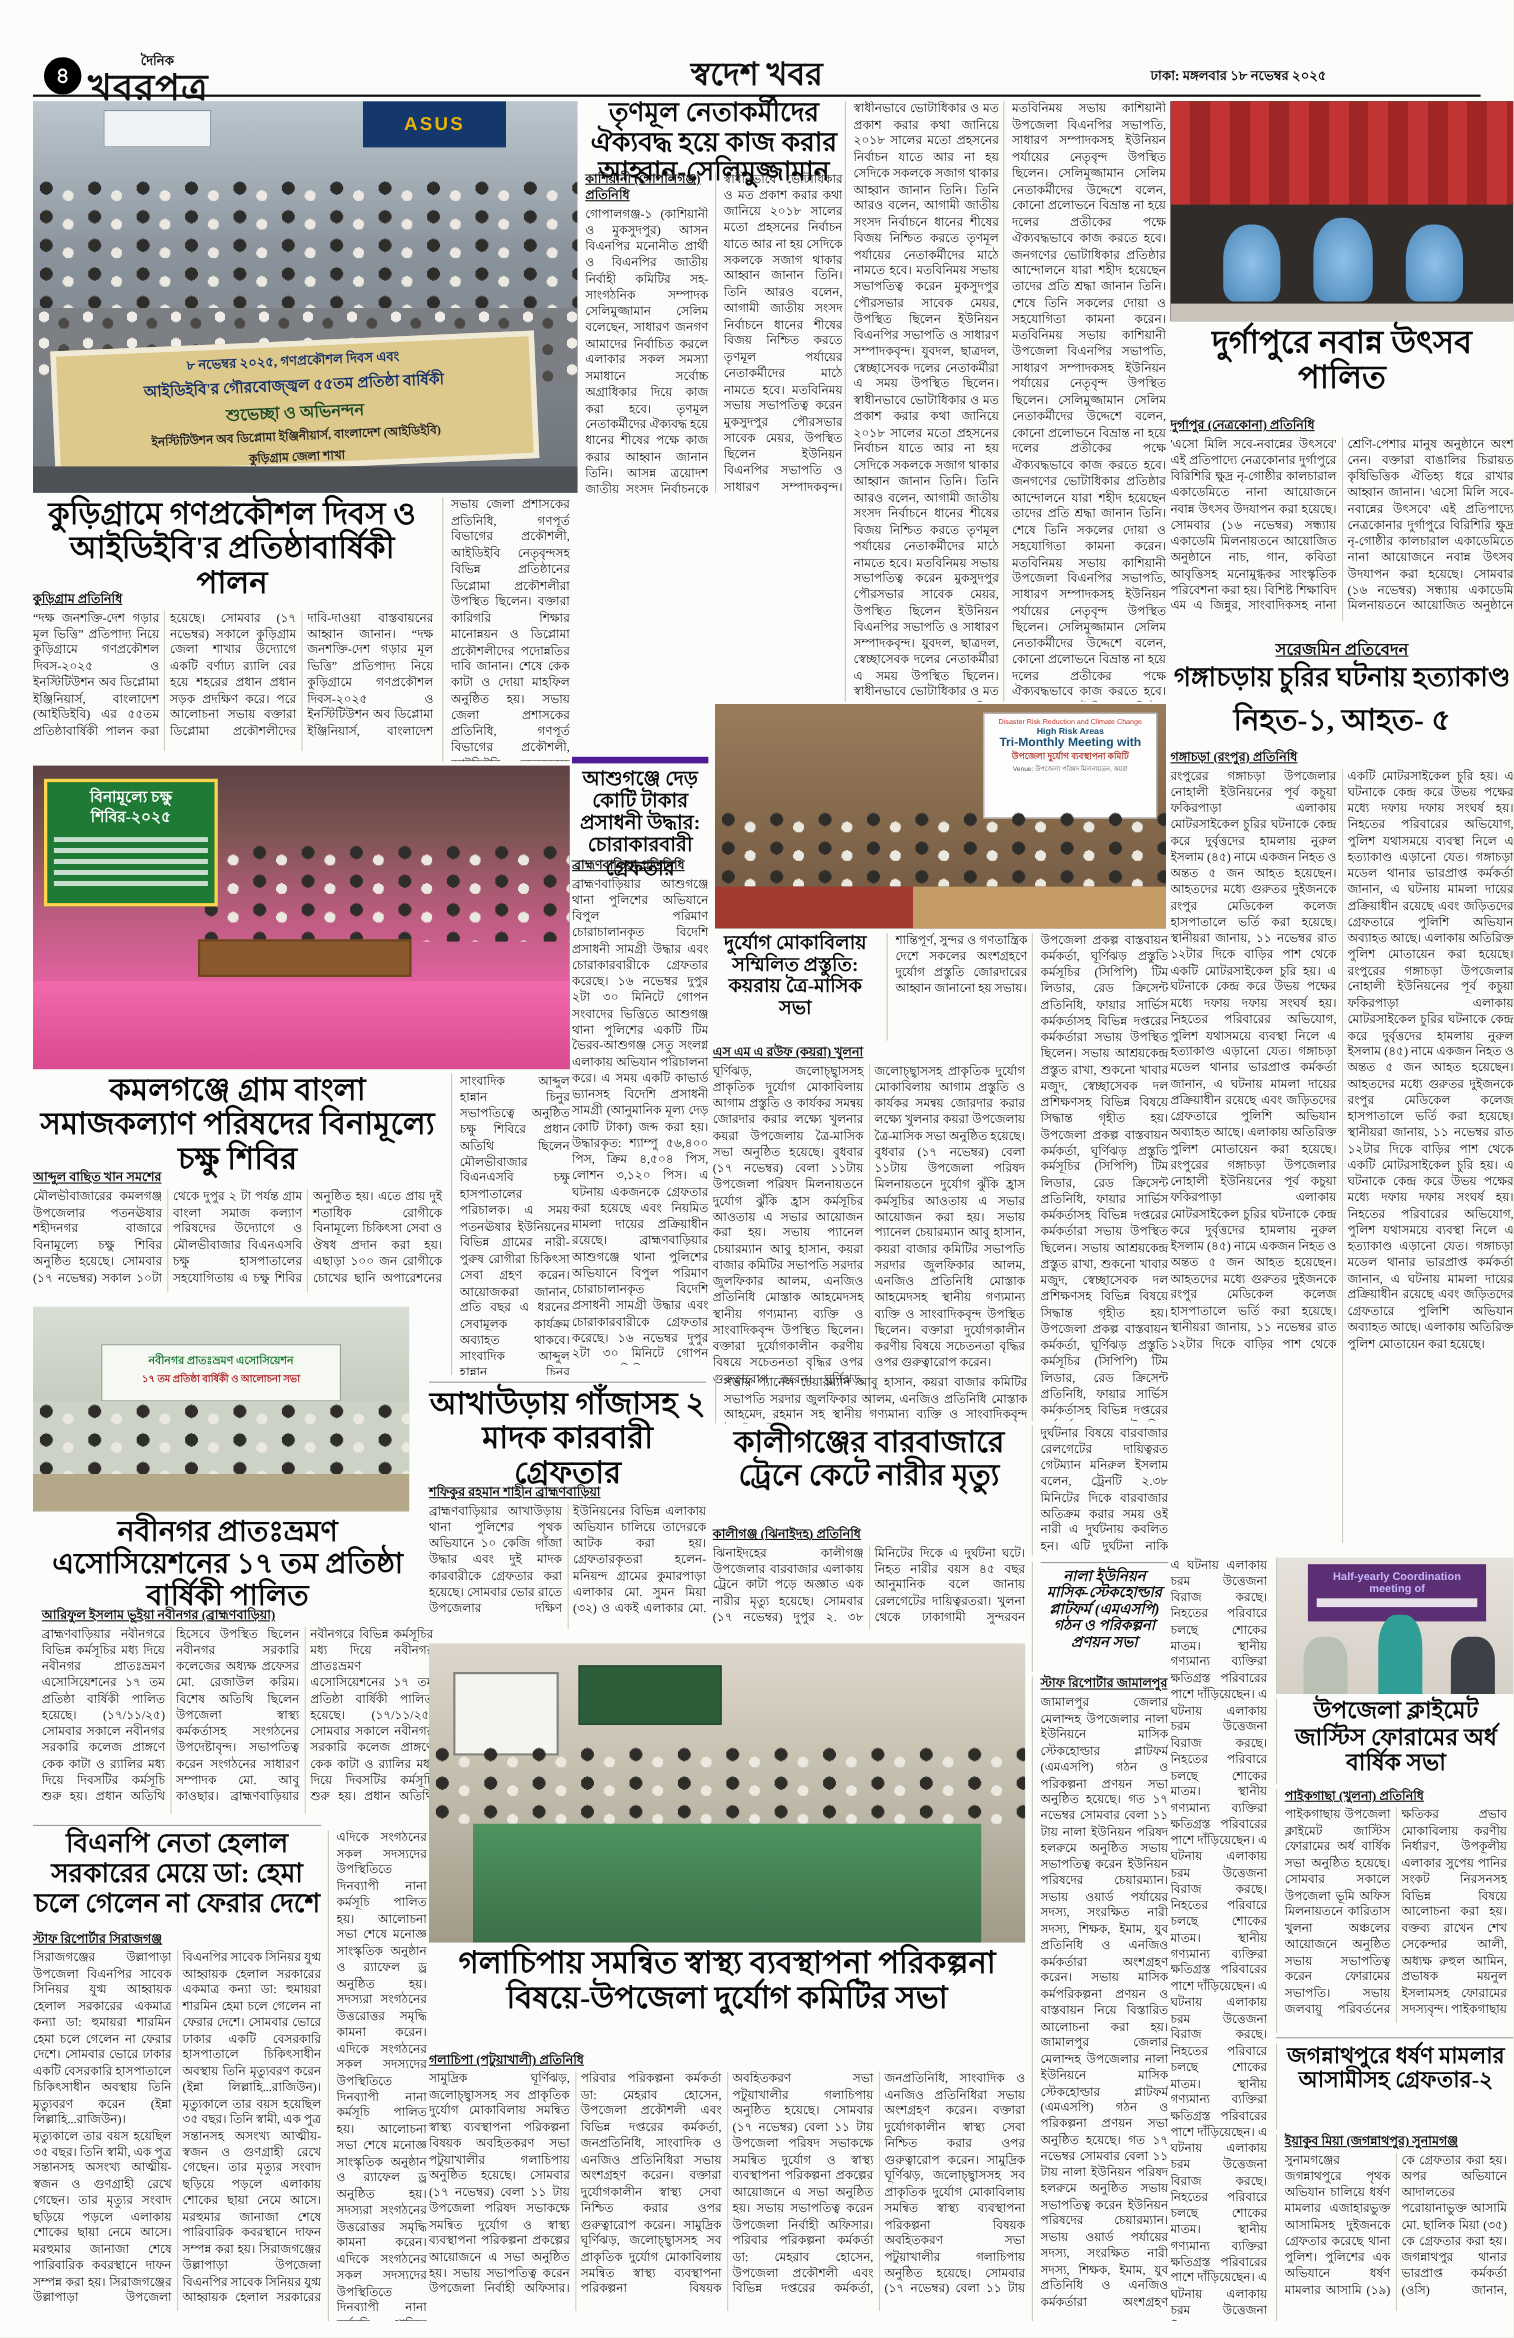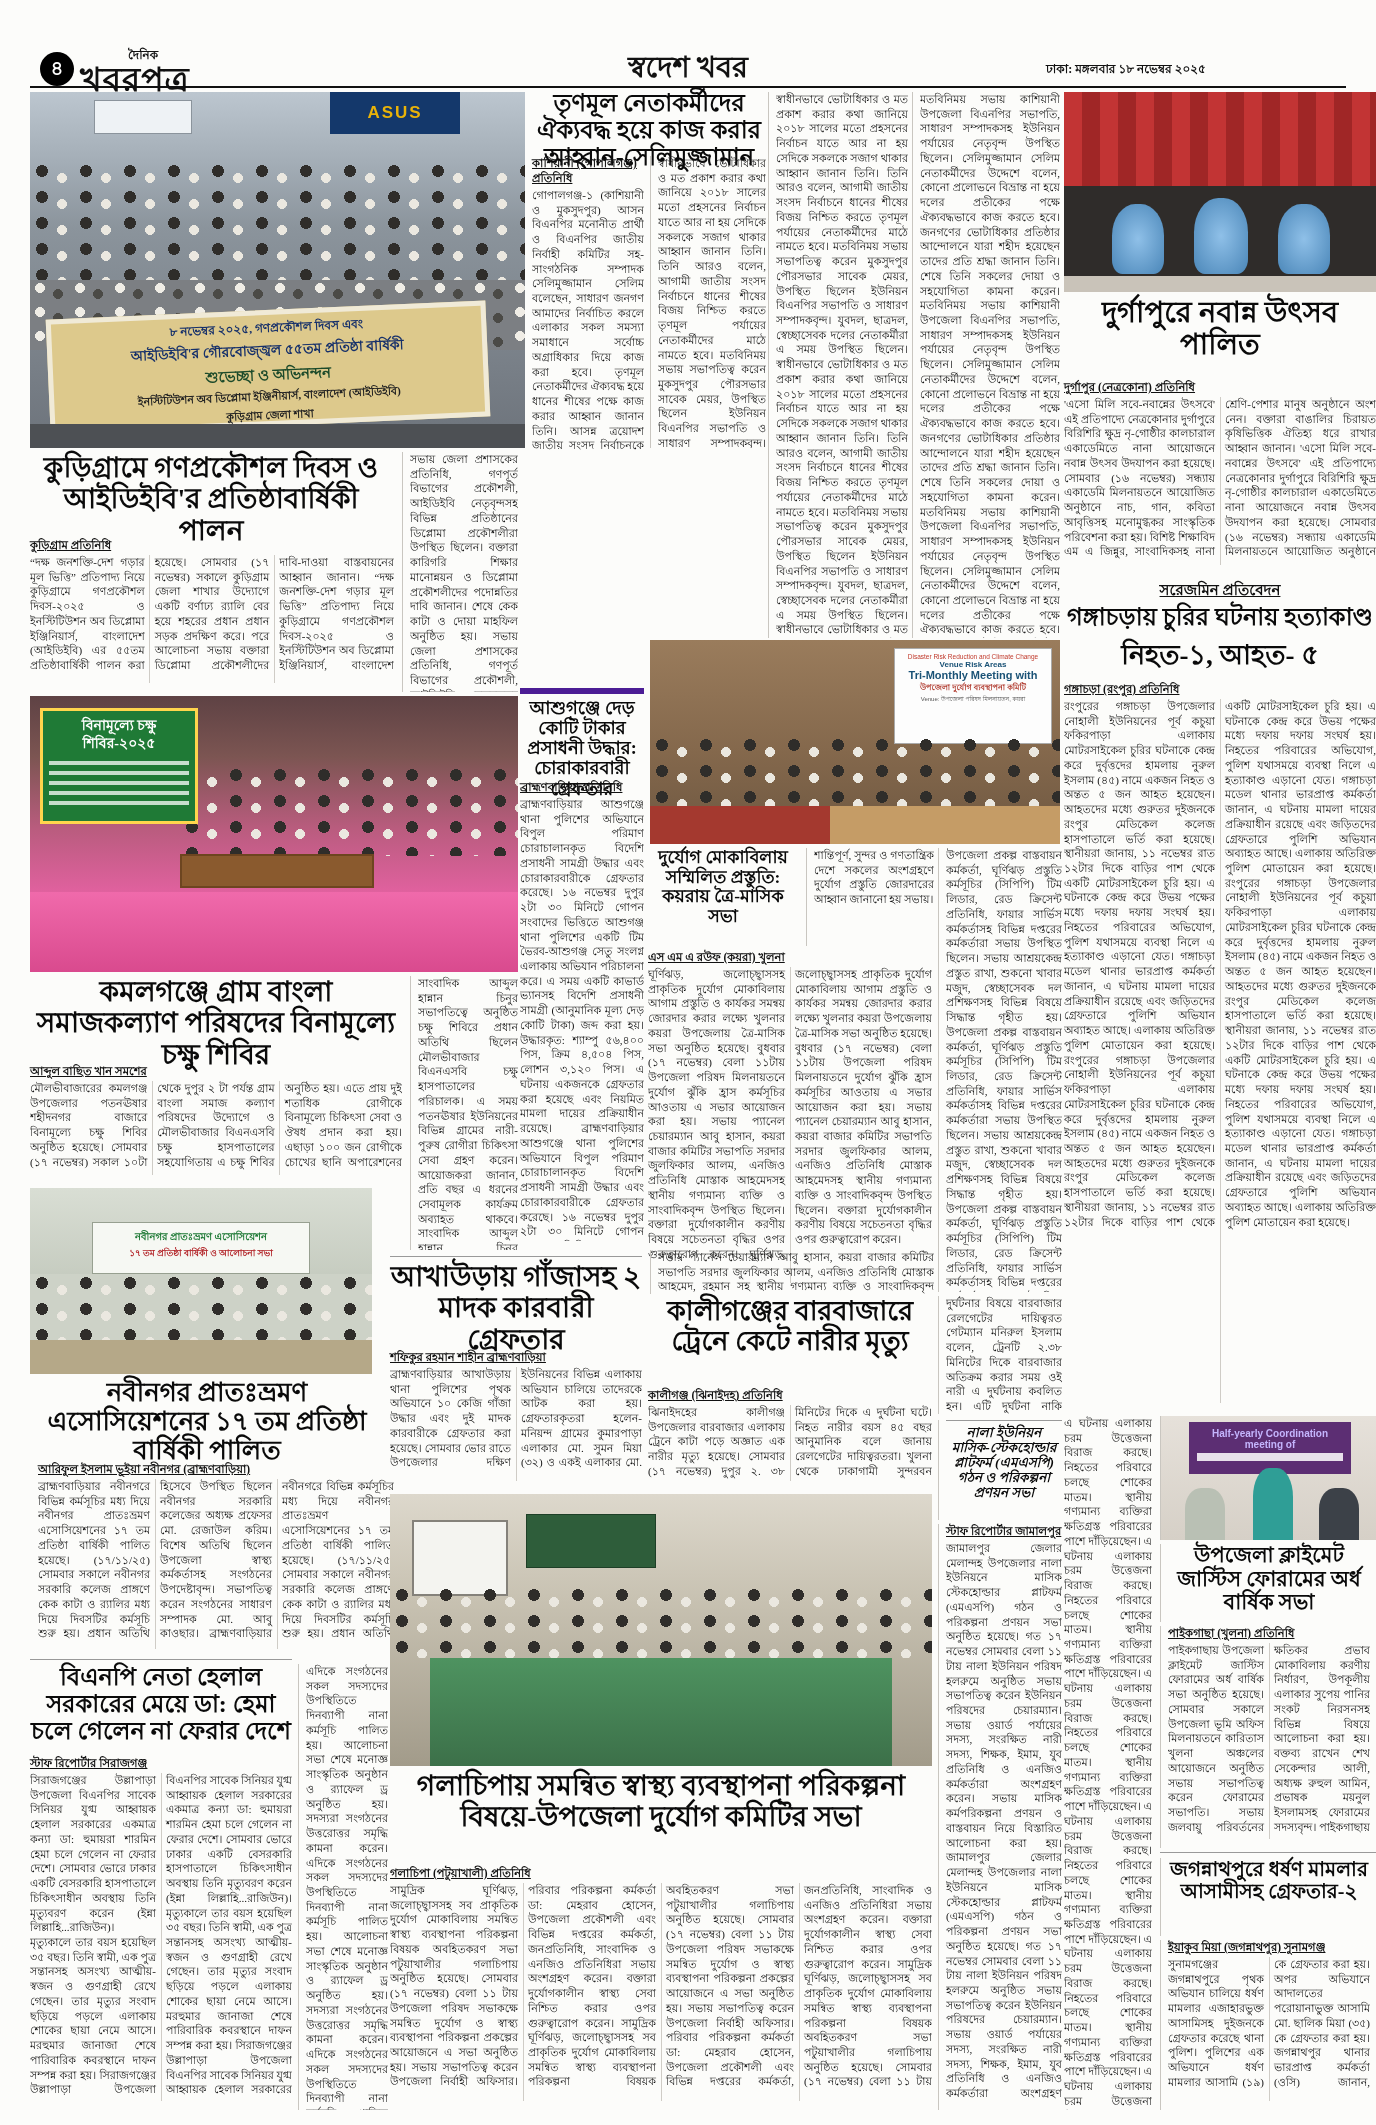--- a/index.html
+++ b/index.html
@@ -127,21 +127,21 @@
 
   <div class="abs headline" style="left:520px;top:688px;width:124px;height:86px;font-size:18px;border-top:6px solid #4c1d95;padding-top:4px;">আশুগঞ্জে দেড় কোটি টাকার প্রসাধনী উদ্ধার: চোরাকারবারী গ্রেফতার</div>
   <div class="abs" style="left:520px;top:780px;width:124px;height:470px;">
     <div class="byline">ব্রাহ্মণবাড়িয়া প্রতিনিধি</div>
     <div class="body-text" style="height:444px;">ব্রাহ্মণবাড়িয়ার আশুগঞ্জে থানা পুলিশের অভিযানে বিপুল পরিমাণ চোরাচালানকৃত বিদেশি প্রসাধনী সামগ্রী উদ্ধার এবং চোরাকারবারীকে গ্রেফতার করেছে। ১৬ নভেম্বর দুপুর ২টা ৩০ মিনিটে গোপন সংবাদের ভিত্তিতে আশুগঞ্জ থানা পুলিশের একটি টিম ভৈরব-আশুগঞ্জ সেতু সংলগ্ন এলাকায় অভিযান পরিচালনা করে। এ সময় একটি কাভার্ড ভ্যানসহ বিদেশি প্রসাধনী সামগ্রী (আনুমানিক মূল্য দেড় কোটি টাকা) জব্দ করা হয়। উদ্ধারকৃত: শ্যাম্পু ৫৬,৪০০ পিস, ক্রিম ৪,৫০৪ পিস, লোশন ৩,১২০ পিস। এ ঘটনায় একজনকে গ্রেফতার করা হয়েছে এবং নিয়মিত মামলা দায়ের প্রক্রিয়াধীন রয়েছে। ব্রাহ্মণবাড়িয়ার আশুগঞ্জে থানা পুলিশের অভিযানে বিপুল পরিমাণ চোরাচালানকৃত বিদেশি প্রসাধনী সামগ্রী উদ্ধার এবং চোরাকারবারীকে গ্রেফতার করেছে। ১৬ নভেম্বর দুপুর ২টা ৩০ মিনিটে গোপন সংবাদের ভিত্তিতে আশুগঞ্জ থানা পুলিশের একটি টিম ভৈরব-আশুগঞ্জ সেতু সংলগ্ন এলাকায় অভিযান পরিচালনা করে। এ সময় একটি কাভার্ড ভ্যানসহ বিদেশি প্রসাধনী সামগ্রী (আনুমানিক মূল্য দেড় কোটি টাকা) জব্দ করা হয়। উদ্ধারকৃত: শ্যাম্পু ৫৬,৪০০ পিস, ক্রিম ৪,৫০৪ পিস, লোশন ৩,১২০ পিস। এ ঘটনায় একজনকে গ্রেফতার করা হয়েছে এবং নিয়মিত মামলা দায়ের প্রক্রিয়াধীন রয়েছে।</div>
   </div>
 
   <div class="abs photo" style="left:650px;top:640px;width:410px;height:204px;background:linear-gradient(180deg,#9a7c5c 0%,#84684c 55%,#6d5741 100%);">
     <div class="abs" style="left:244px;top:8px;width:158px;height:96px;background:#fdfdfd;border:1px solid #aaa;text-align:center;padding:4px 3px;box-sizing:border-box;">
       <div style="font-family:'Liberation Sans',sans-serif;font-size:6.5px;color:#c0392b;">Disaster Risk Reduction and Climate Change</div>
-      <div style="font-family:'Liberation Sans',sans-serif;font-size:8px;font-weight:bold;color:#1a5276;">Venue Risk Areas</div>
+      <div style="font-family:'Liberation Sans',sans-serif;font-size:8px;font-weight:bold;color:#1a5276;">High Risk Areas</div>
       <div style="font-family:'Liberation Sans',sans-serif;font-size:11px;font-weight:bold;color:#1a5276;">Tri-Monthly Meeting with</div>
       <div style="font-size:8px;font-weight:bold;color:#b03a2e;">উপজেলা দুর্যোগ ব্যবস্থাপনা কমিটি</div>
       <div style="font-family:'Liberation Sans',sans-serif;font-size:6px;color:#555;">Venue: উপজেলা পরিষদ মিলনায়তন, কয়রা</div>
     </div>
     <div class="abs dots-dark" style="left:0;top:96px;width:410px;height:70px;"></div>
     <div class="abs" style="left:0;top:166px;width:180px;height:38px;background:#a4392f;"></div>
     <div class="abs" style="left:180px;top:166px;width:230px;height:38px;background:#c59c66;"></div>
   </div>
   <div class="abs headline" style="left:648px;top:848px;width:150px;height:98px;font-size:17.5px;">দুর্যোগ মোকাবিলায় সম্মিলিত প্রস্তুতি: কয়রায় ত্রৈ-মাসিক সভা</div>
   <div class="abs vl" style="left:806px;top:848px;width:120px;height:98px;">

